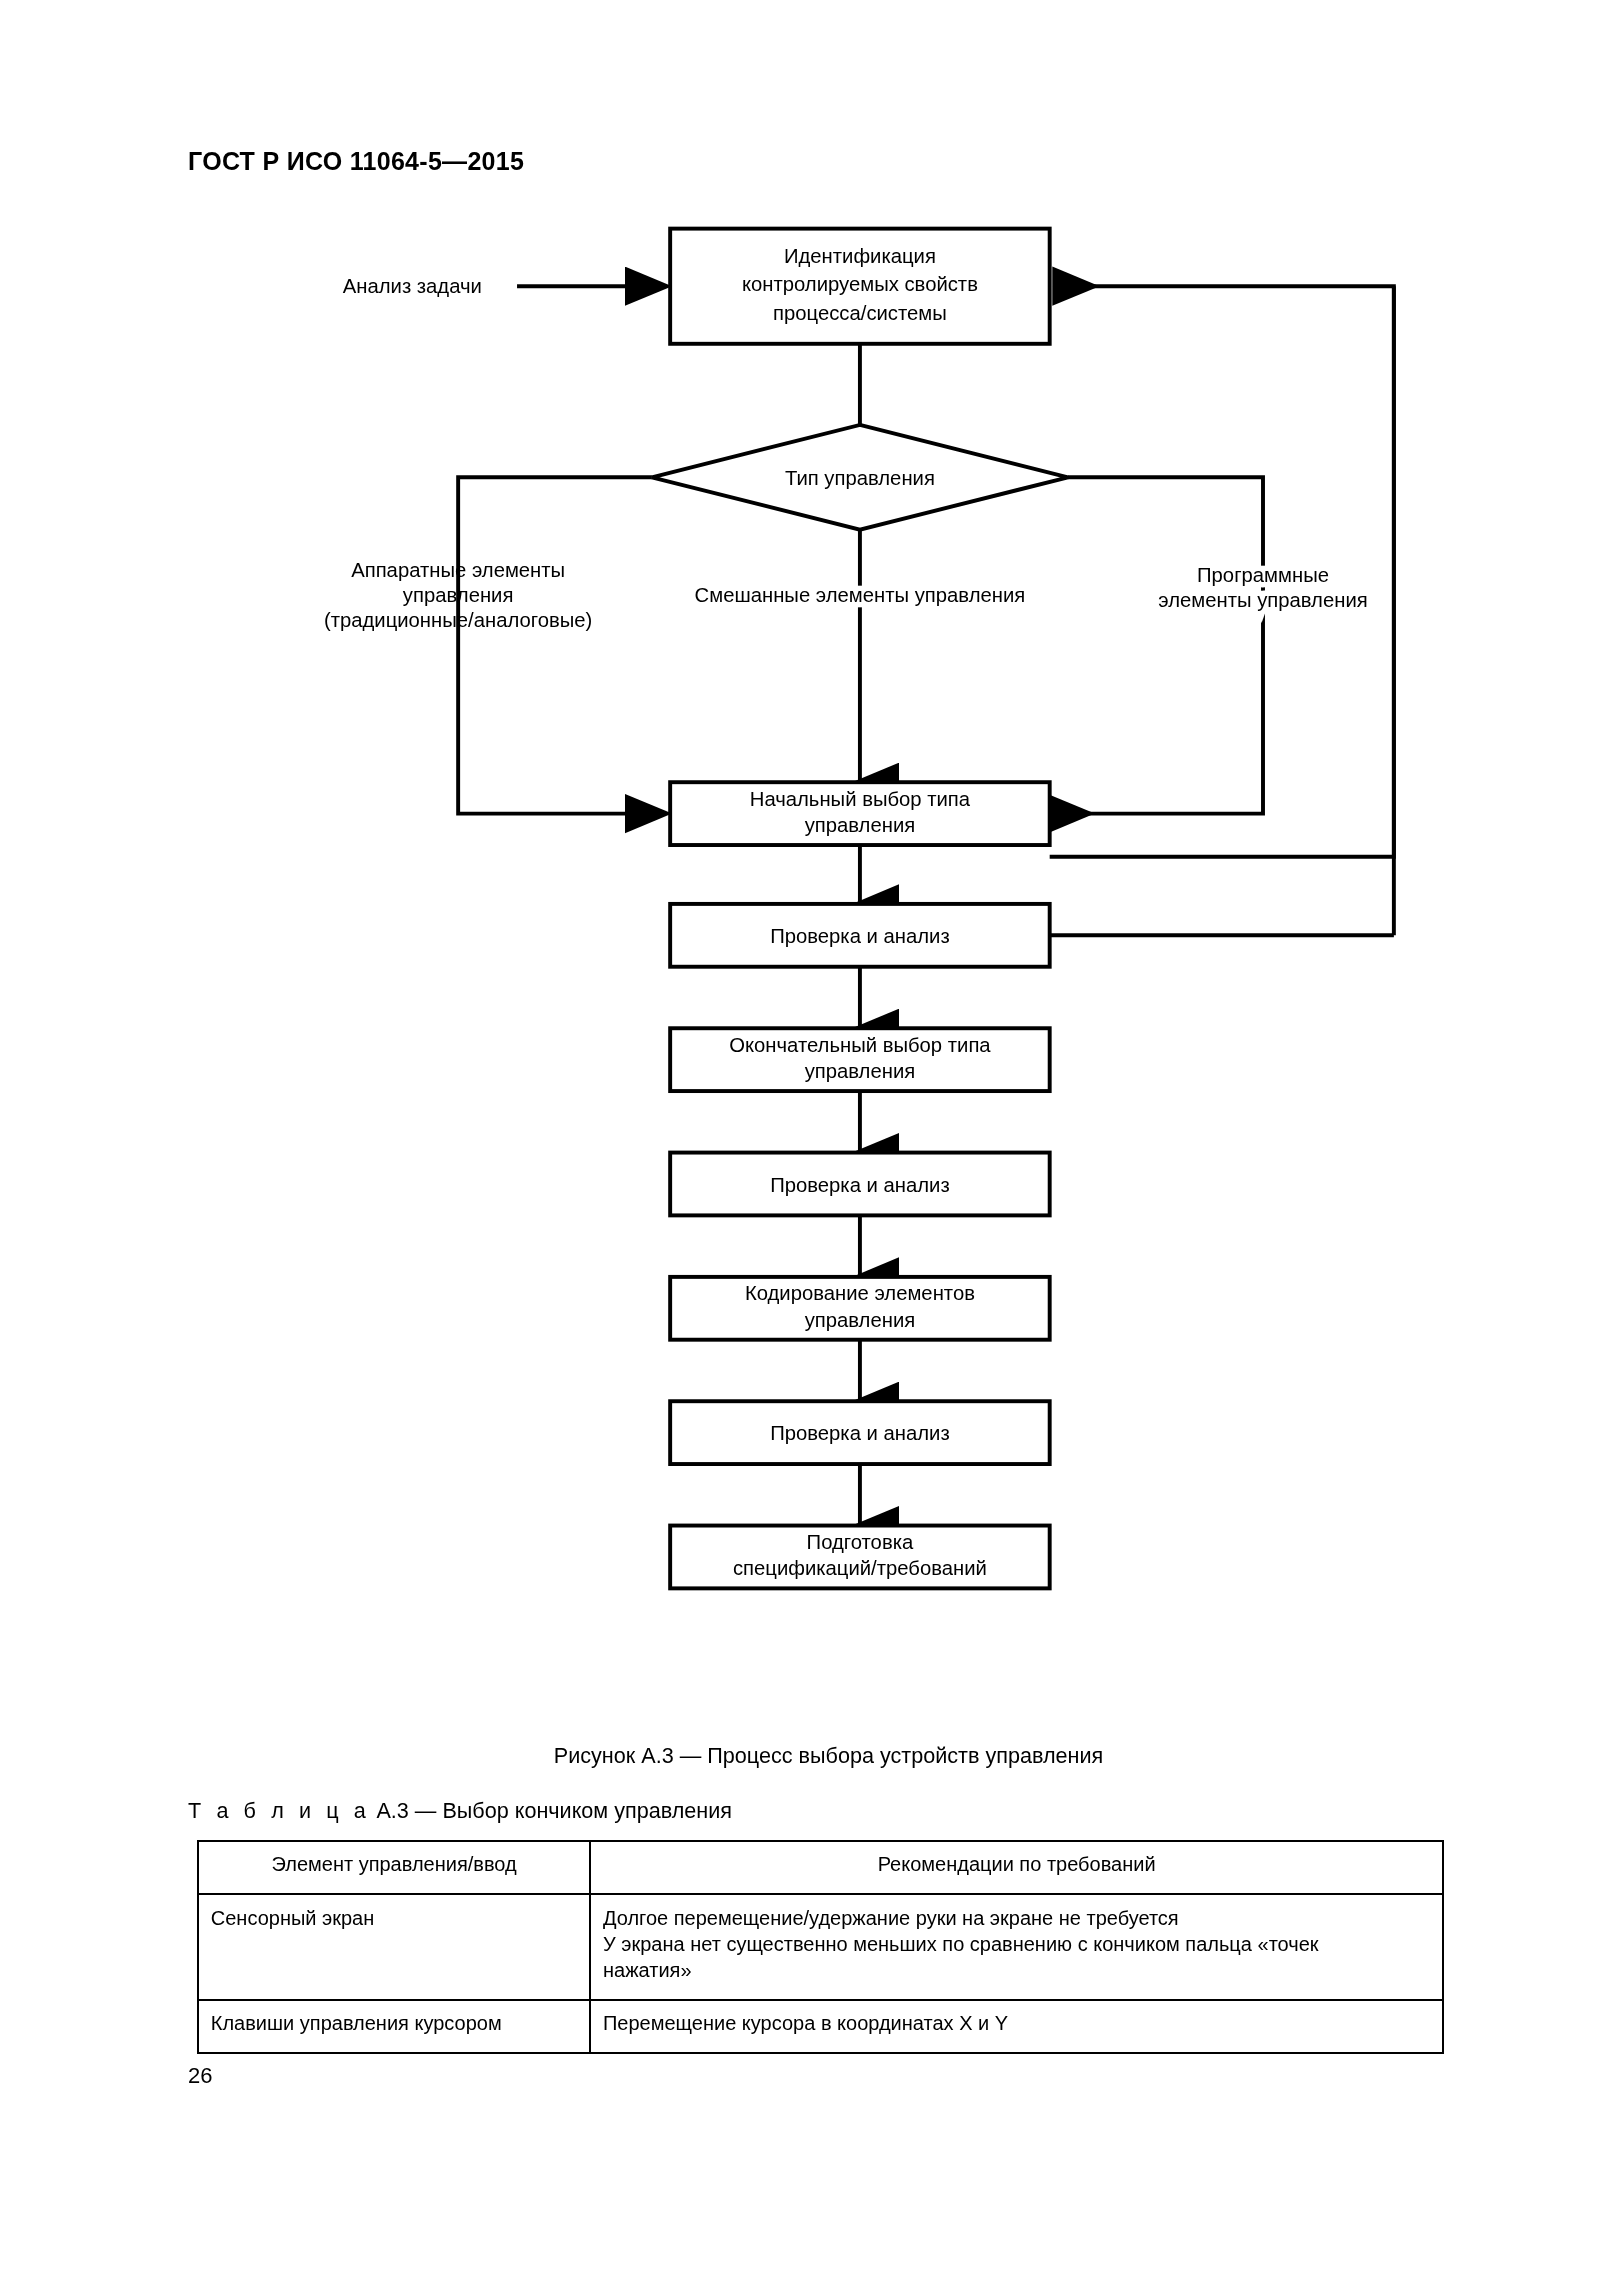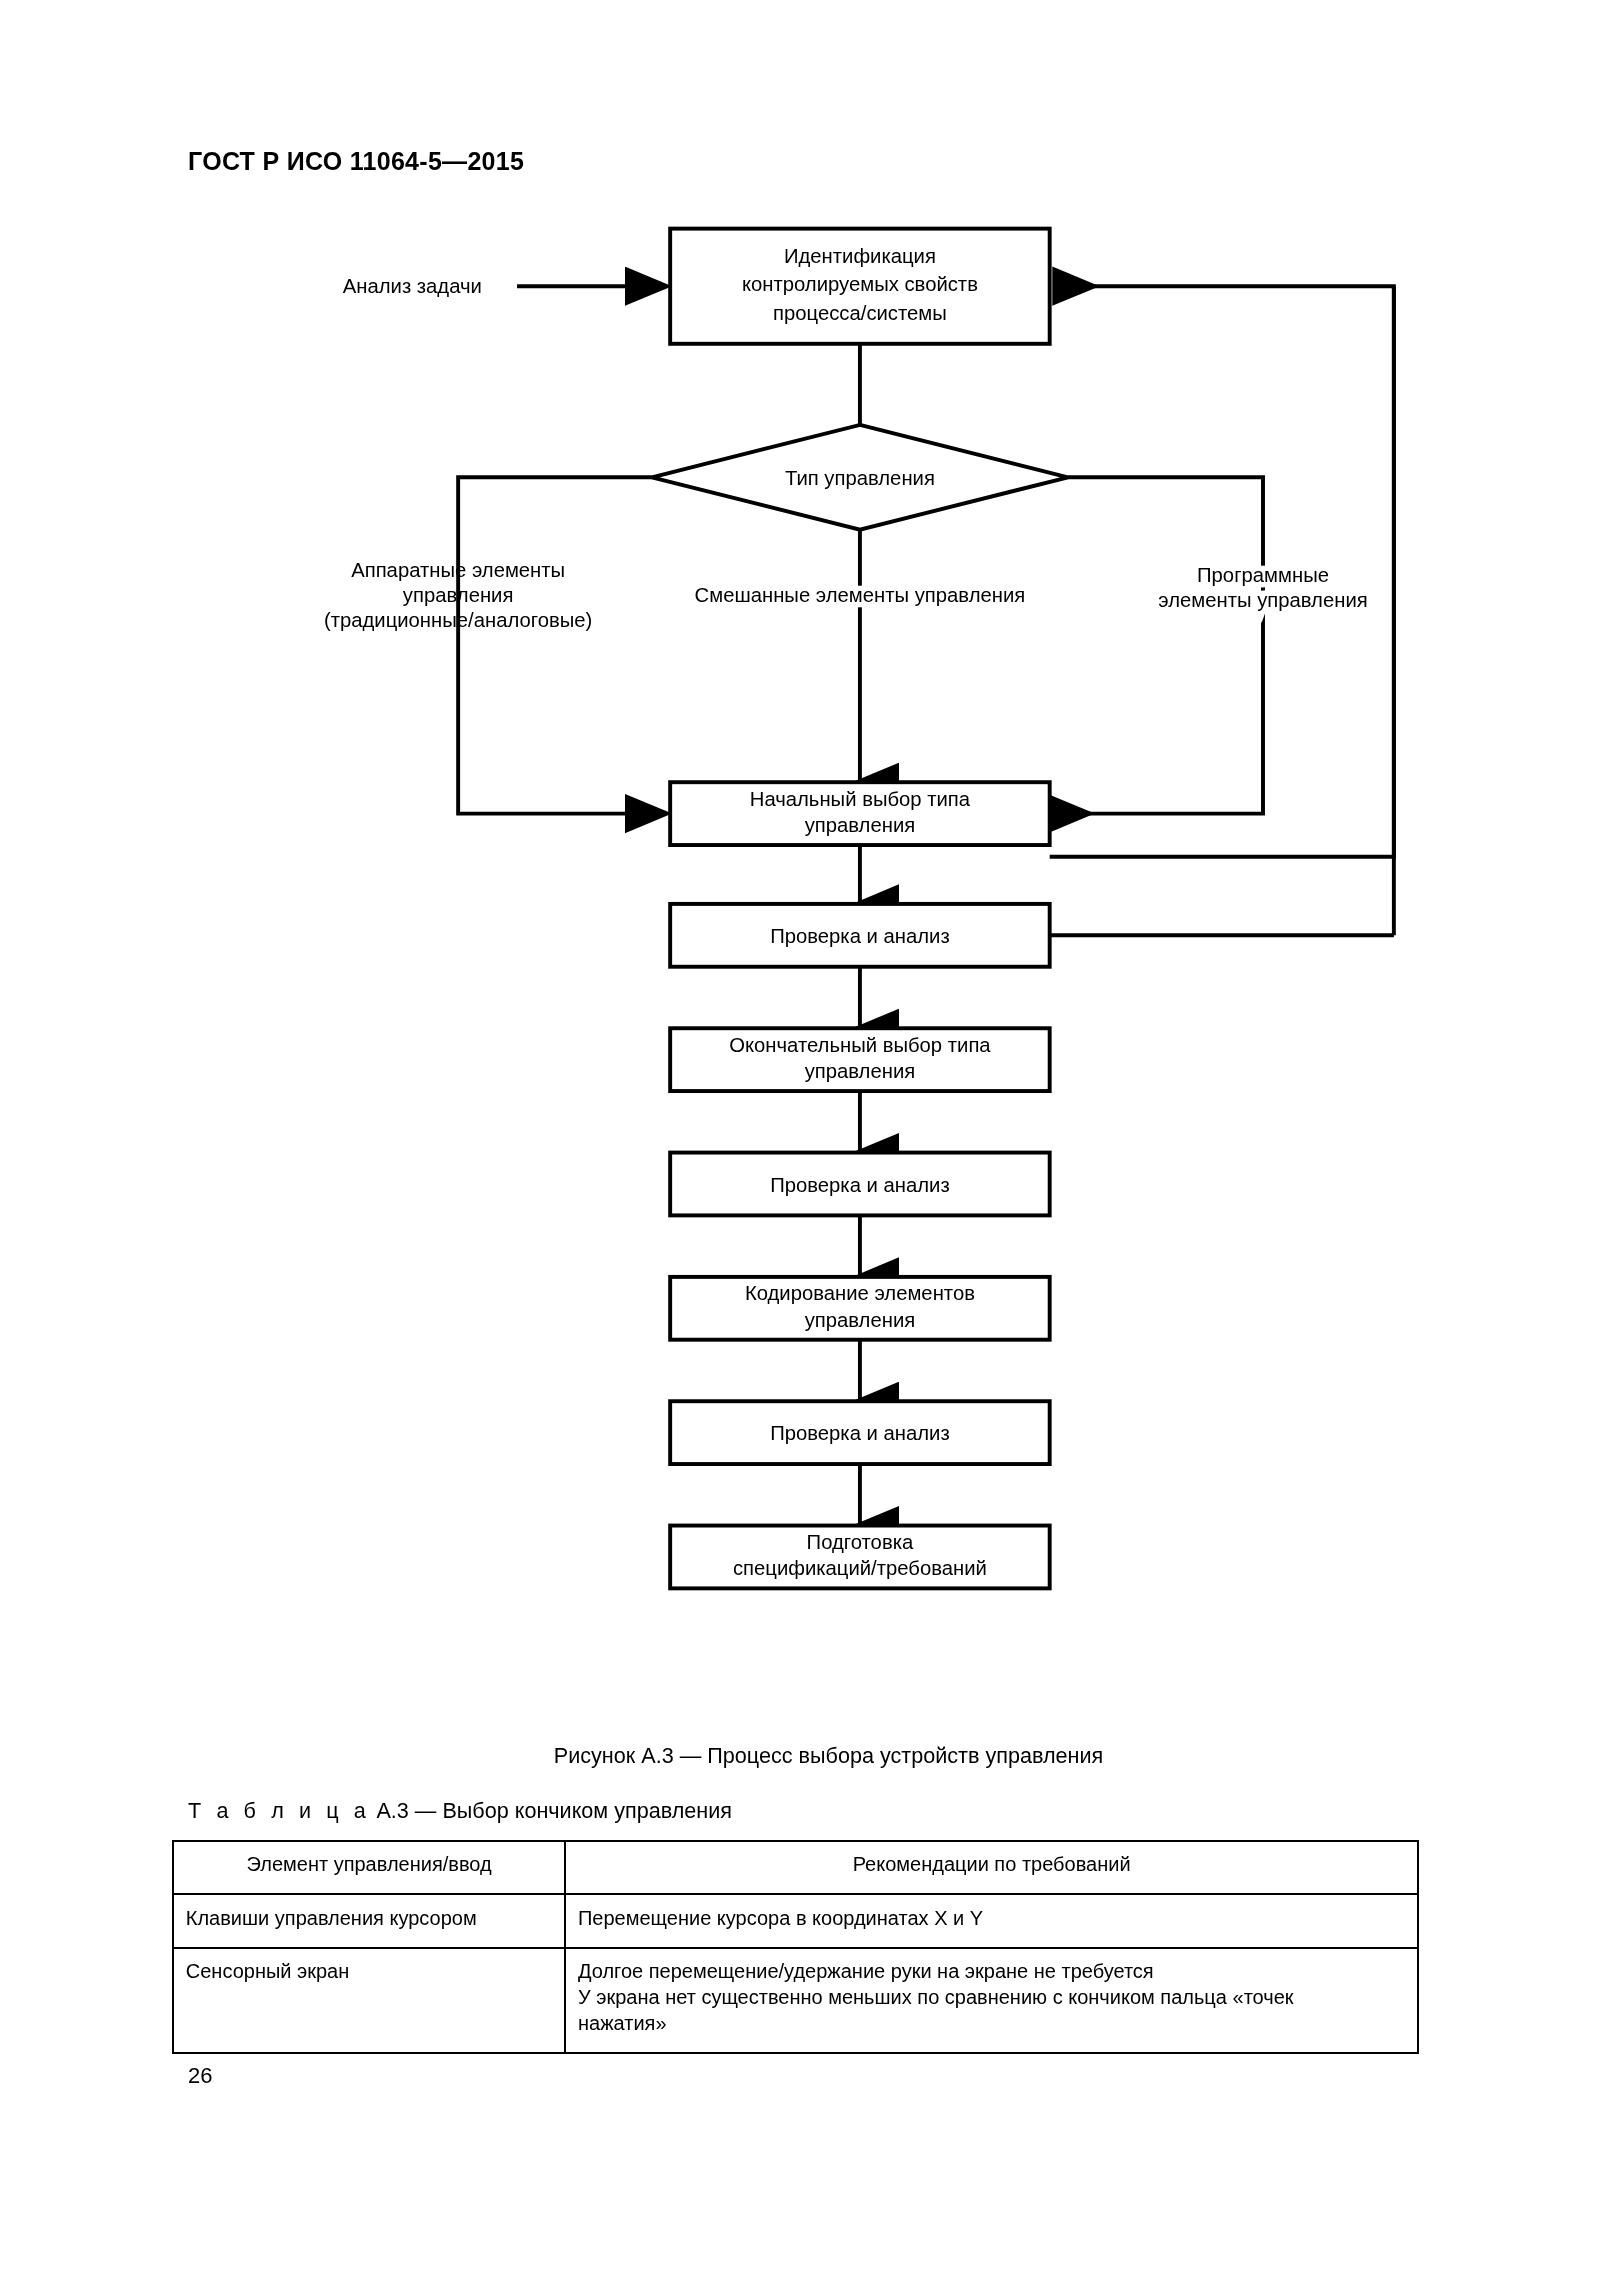--- a/index.html
+++ b/index.html
@@ -97,21 +97,21 @@
     white-space: nowrap;
   }
   .table-caption .spaced {
     letter-spacing: 4.6px;
     margin-top: 18px;
   }
 
   
   .data-table {
     position: absolute;
-    left: 172px;
+    left: 197px;
     top: 1840px;
     width: 1247px;
     border-collapse: collapse;
     font-size: 20px;
   }
   .data-table th,
   .data-table td {
     border: 2px solid #000000;
     padding: 9.2px 11.8px;
     vertical-align: top;
@@ -230,32 +230,32 @@
       <col class="c2">
     </colgroup>
     <thead>
       <tr>
         <th>Элемент управления/ввод</th>
         <th>Рекомендации по требований</th>
       </tr>
     </thead>
     <tbody>
       <tr>
-        <td class="cell-a">Клавиши управления курсором</td>
-        <td class="cell-a">
-          <span class="cell-line">Перемещение курсора в координатах X и Y</span>
-        </td>
-      </tr>
-      <tr>
         <td class="cell-b">Сенсорный экран</td>
         <td class="cell-b">
           <span class="cell-line">Долгое перемещение/удержание руки на экране не требуется</span>
           <span class="cell-line">У экрана нет существенно меньших по сравнению с кончиком пальца «точек</span>
           <span class="cell-line">нажатия»</span>
         </td>
       </tr>
+      <tr>
+        <td class="cell-a">Клавиши управления курсором</td>
+        <td class="cell-a">
+          <span class="cell-line">Перемещение курсора в координатах X и Y</span>
+        </td>
+      </tr>
     </tbody>
   </table>
 
   <div class="page-number">26</div>
 
 </div>
 
 
 </body></html>

